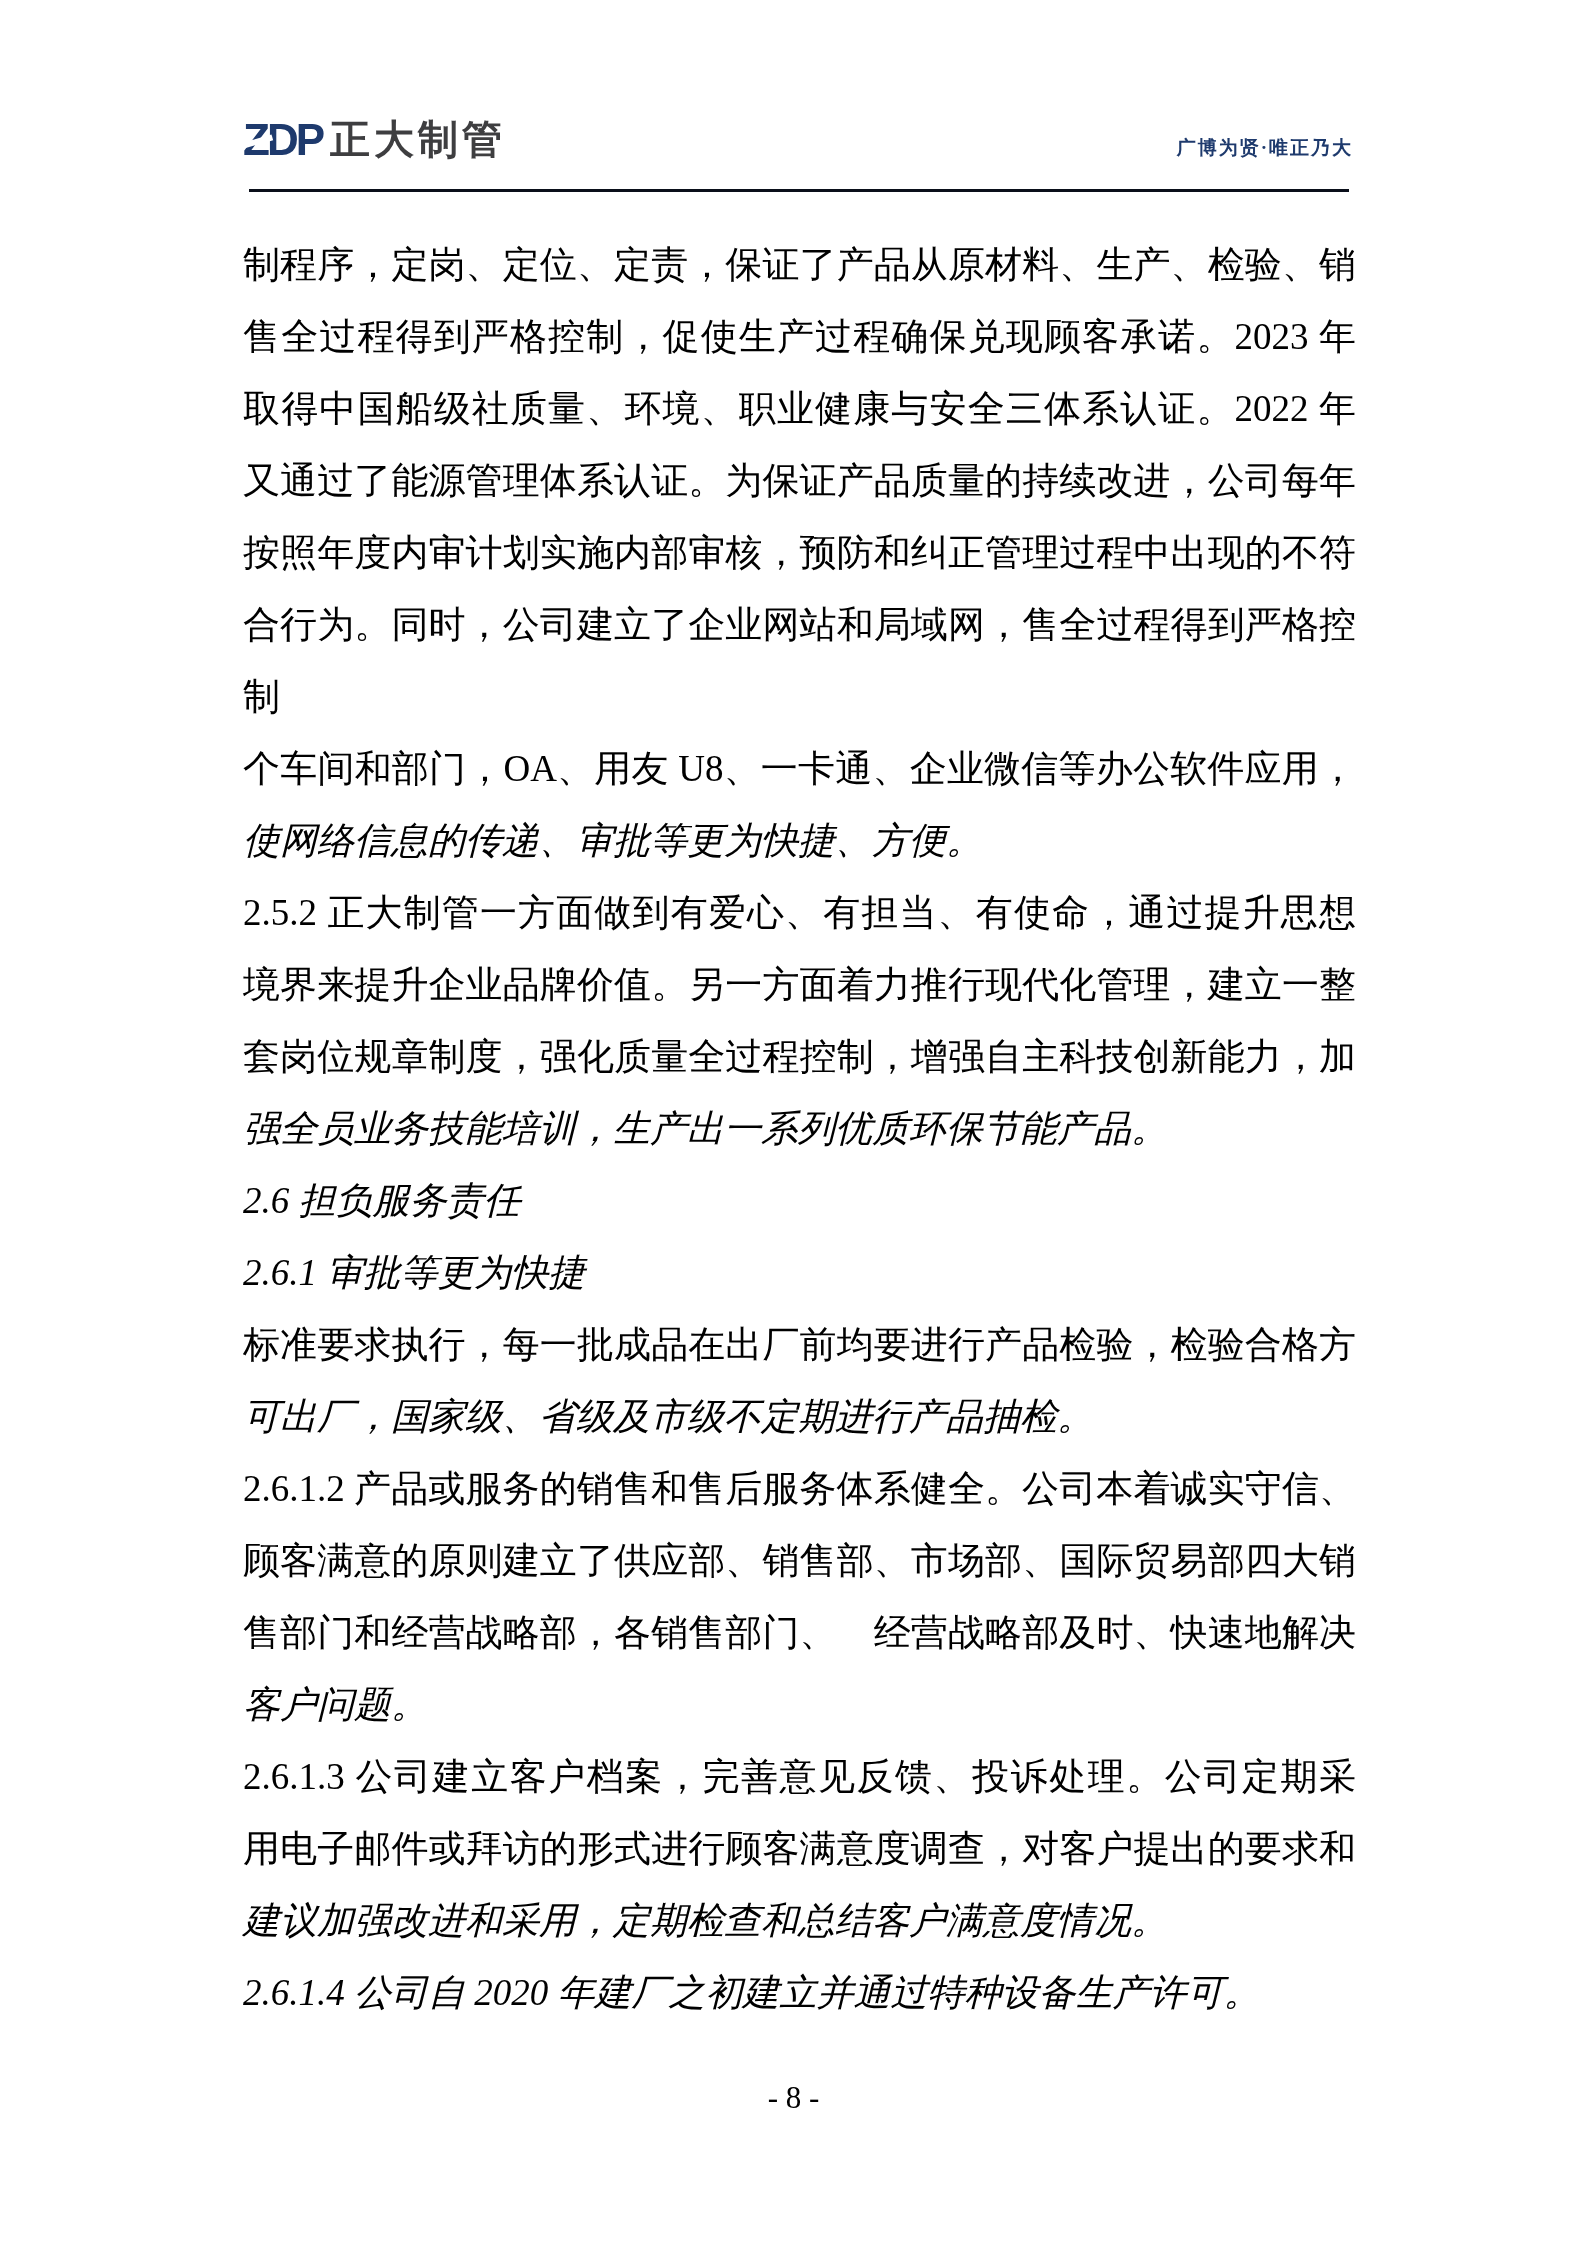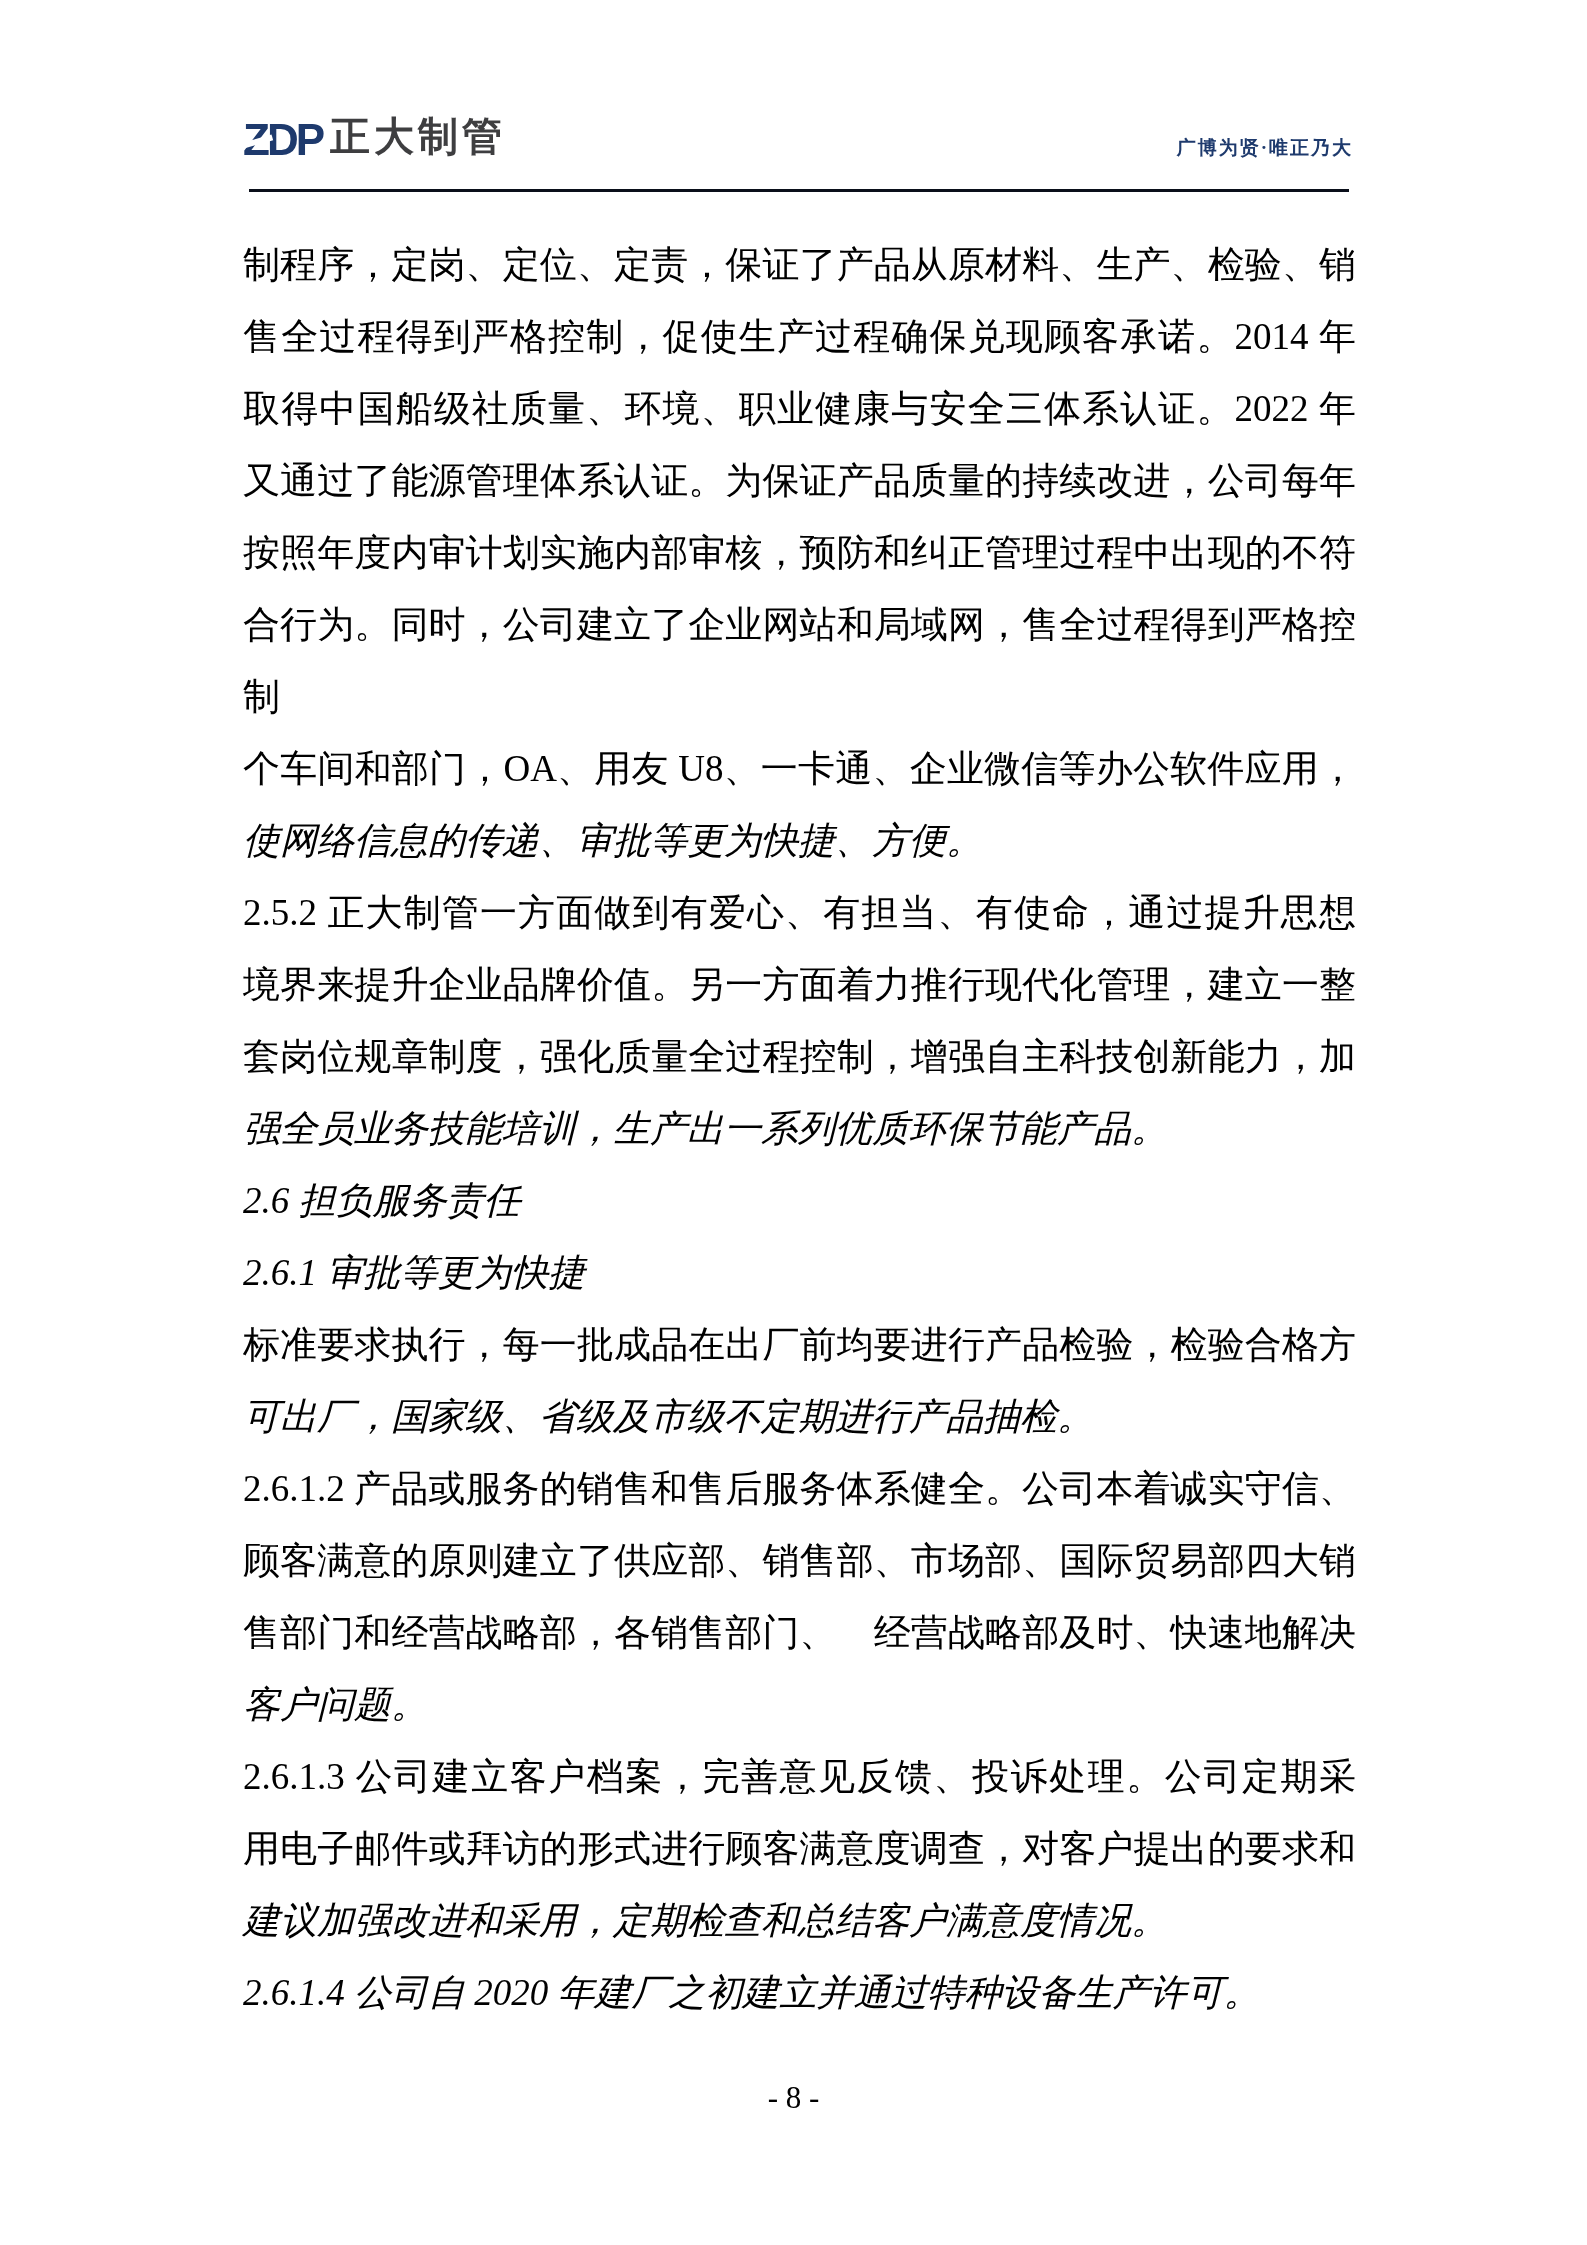--- a/index.html
+++ b/index.html
@@ -42,21 +42,21 @@
     content: "";
     position: absolute;
     left: -4px;
     top: 21px;
     width: 34px;
     height: 6px;
     background: #ffffff;
     transform: rotate(-16deg);
   }
   .logo-name {
-    font-family: Liberation Mono, monospace;
+    font-family: Liberation Serif, serif;
     font-weight: 800;
     font-size: 40px;
     line-height: 1;
     letter-spacing: 4px;
     color: #3e3e40;
   }
   .slogan {
     font-weight: 700;
     font-size: 19px;
     line-height: 1.2;
@@ -109,21 +109,21 @@
       <span class="logo-zdp">ZDP</span>
       <span class="logo-name">正大制管</span>
     </div>
     <div class="slogan">广博为贤·唯正乃大</div>
   </div>
 
   <div class="header-rule"></div>
 
   <div class="doc-body">
     <div class="line full">制程序，定岗、定位、定责，保证了产品从原材料、生产、检验、销</div>
-    <div class="line full">售全过程得到严格控制，促使生产过程确保兑现顾客承诺。2014 年</div>
+    <div class="line full">售全过程得到严格控制，促使生产过程确保兑现顾客承诺。2023 年</div>
     <div class="line full">取得中国船级社质量、环境、职业健康与安全三体系认证。2022 年</div>
     <div class="line full">又通过了能源管理体系认证。为保证产品质量的持续改进，公司每年</div>
     <div class="line full">按照年度内审计划实施内部审核，预防和纠正管理过程中出现的不符</div>
     <div class="line full">合行为。同时，公司建立了企业网站和局域网，售全过程得到严格控制</div>
     <div class="line full">个车间和部门，OA、用友 U8、一卡通、企业微信等办公软件应用，</div>
     <div class="line endp">使网络信息的传递、审批等更为快捷、方便。</div>
     <div class="line full">2.5.2 正大制管一方面做到有爱心、有担当、有使命，通过提升思想</div>
     <div class="line full">境界来提升企业品牌价值。另一方面着力推行现代化管理，建立一整</div>
     <div class="line full">套岗位规章制度，强化质量全过程控制，增强自主科技创新能力，加</div>
     <div class="line endp">强全员业务技能培训，生产出一系列优质环保节能产品。</div>

